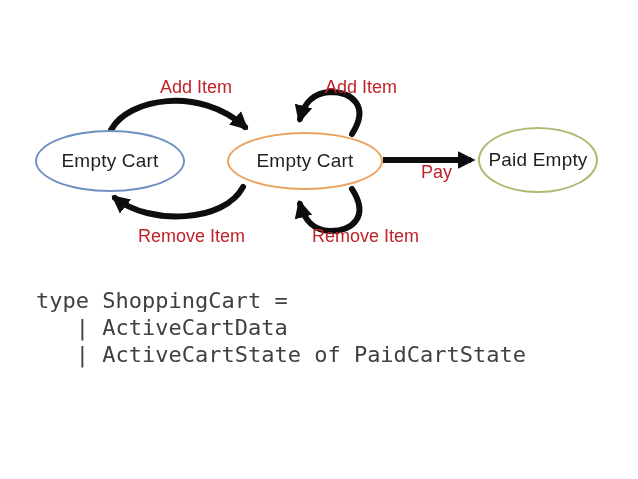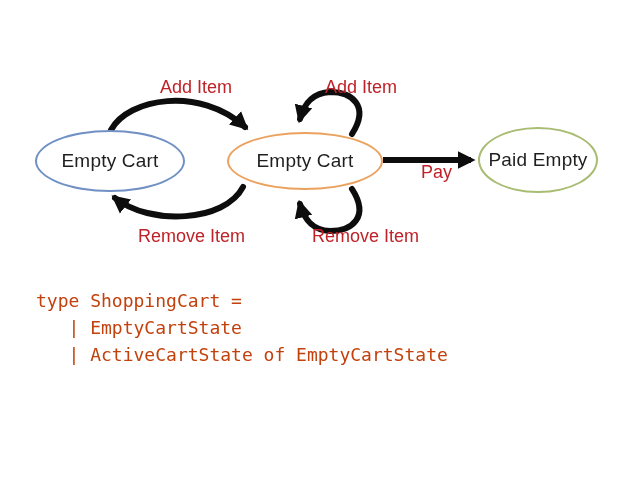--- a/index.html
+++ b/index.html
@@ -53,22 +53,22 @@
   }
   #label-add-1    { left: 132px; top: 77px;  width: 100px; }
   #label-add-2    { left: 297px; top: 77px;  width: 100px; }
   #label-remove-1 { left: 125px; top: 226px; width: 120px; }
   #label-remove-2 { left: 299px; top: 226px; width: 120px; }
   #label-pay      { left: 392px; top: 162px; width: 60px;  }
   #code-block {
     position: absolute;
     left: 36px; top: 287px;
     font-family: "DejaVu Sans Mono", "Liberation Mono", monospace;
-    font-size: 18px;
-    color: #c2410c;
+    font-size: 22px;
+    color: #404040;
   }
   .code-line {
     white-space: pre;
     height: 27px;
     line-height: 27px;
   }
 </style>
 </head>
 <body>
 
@@ -98,17 +98,17 @@
   </div>
 
   <div class="tlabel" id="label-add-1">Add Item</div>
   <div class="tlabel" id="label-add-2">Add Item</div>
   <div class="tlabel" id="label-remove-1">Remove Item</div>
   <div class="tlabel" id="label-remove-2">Remove Item</div>
   <div class="tlabel" id="label-pay">Pay</div>
 
   <div id="code-block">
     <div class="code-line">type ShoppingCart =</div>
-    <div class="code-line">   | EmptyCartState</div>
-    <div class="code-line">   | ActiveCartState of EmptyCartState</div>
+    <div class="code-line">   | ActiveCartData</div>
+    <div class="code-line">   | ActiveCartState of PaidCartState</div>
   </div>
 
 </div>
 
 </body></html>

